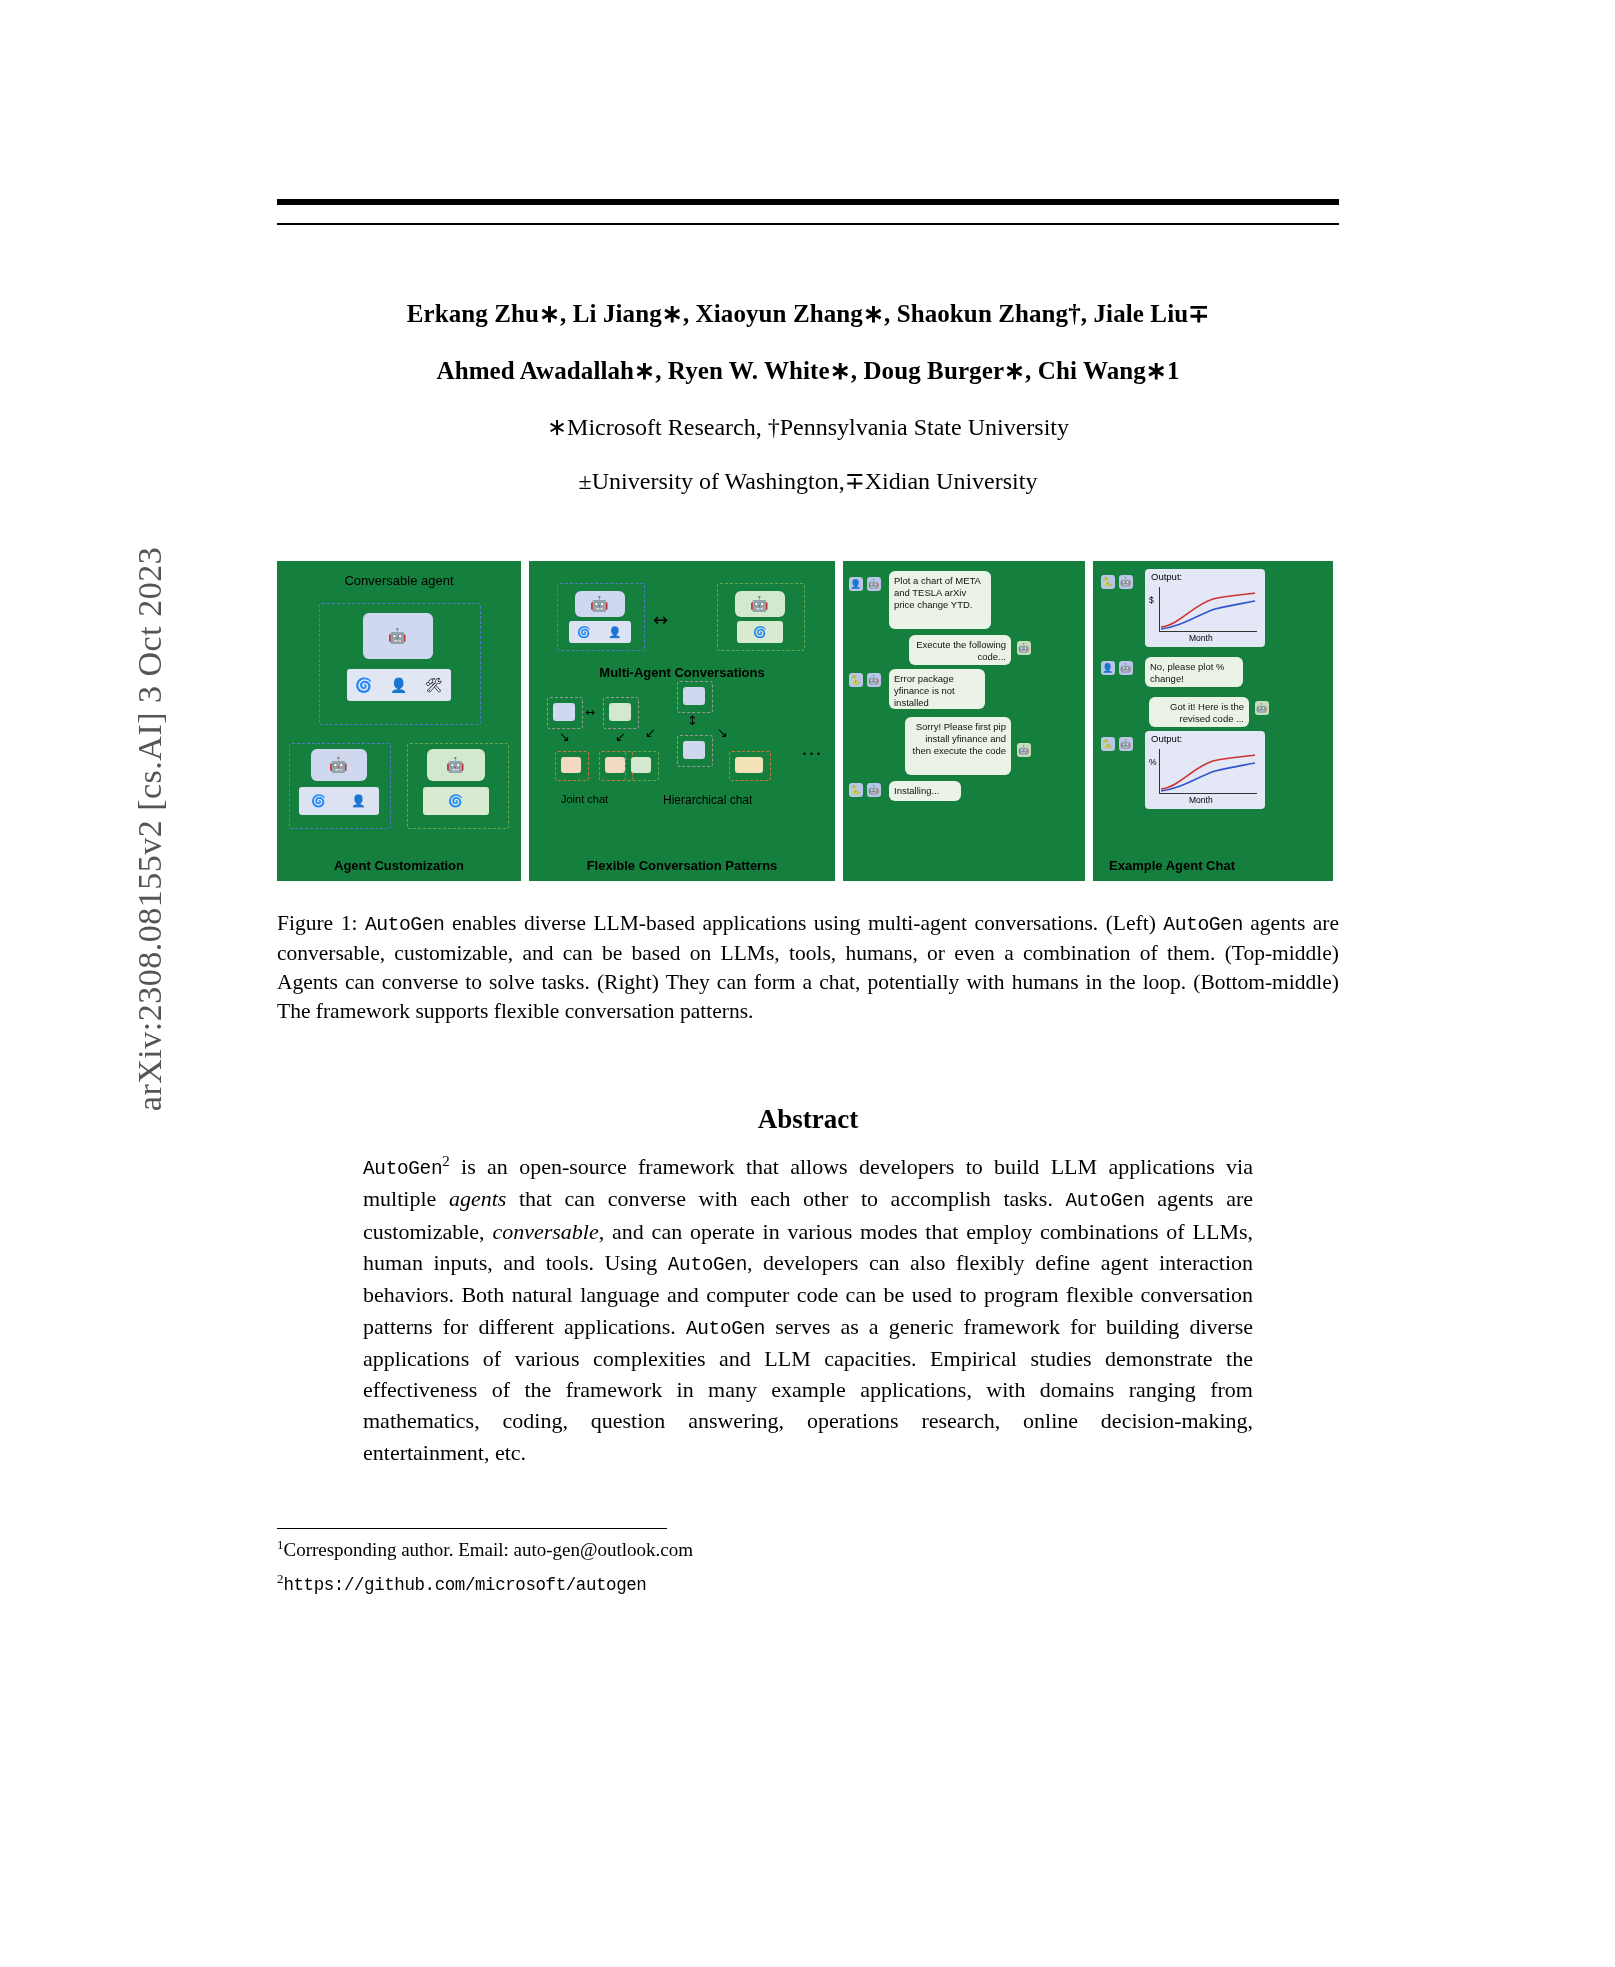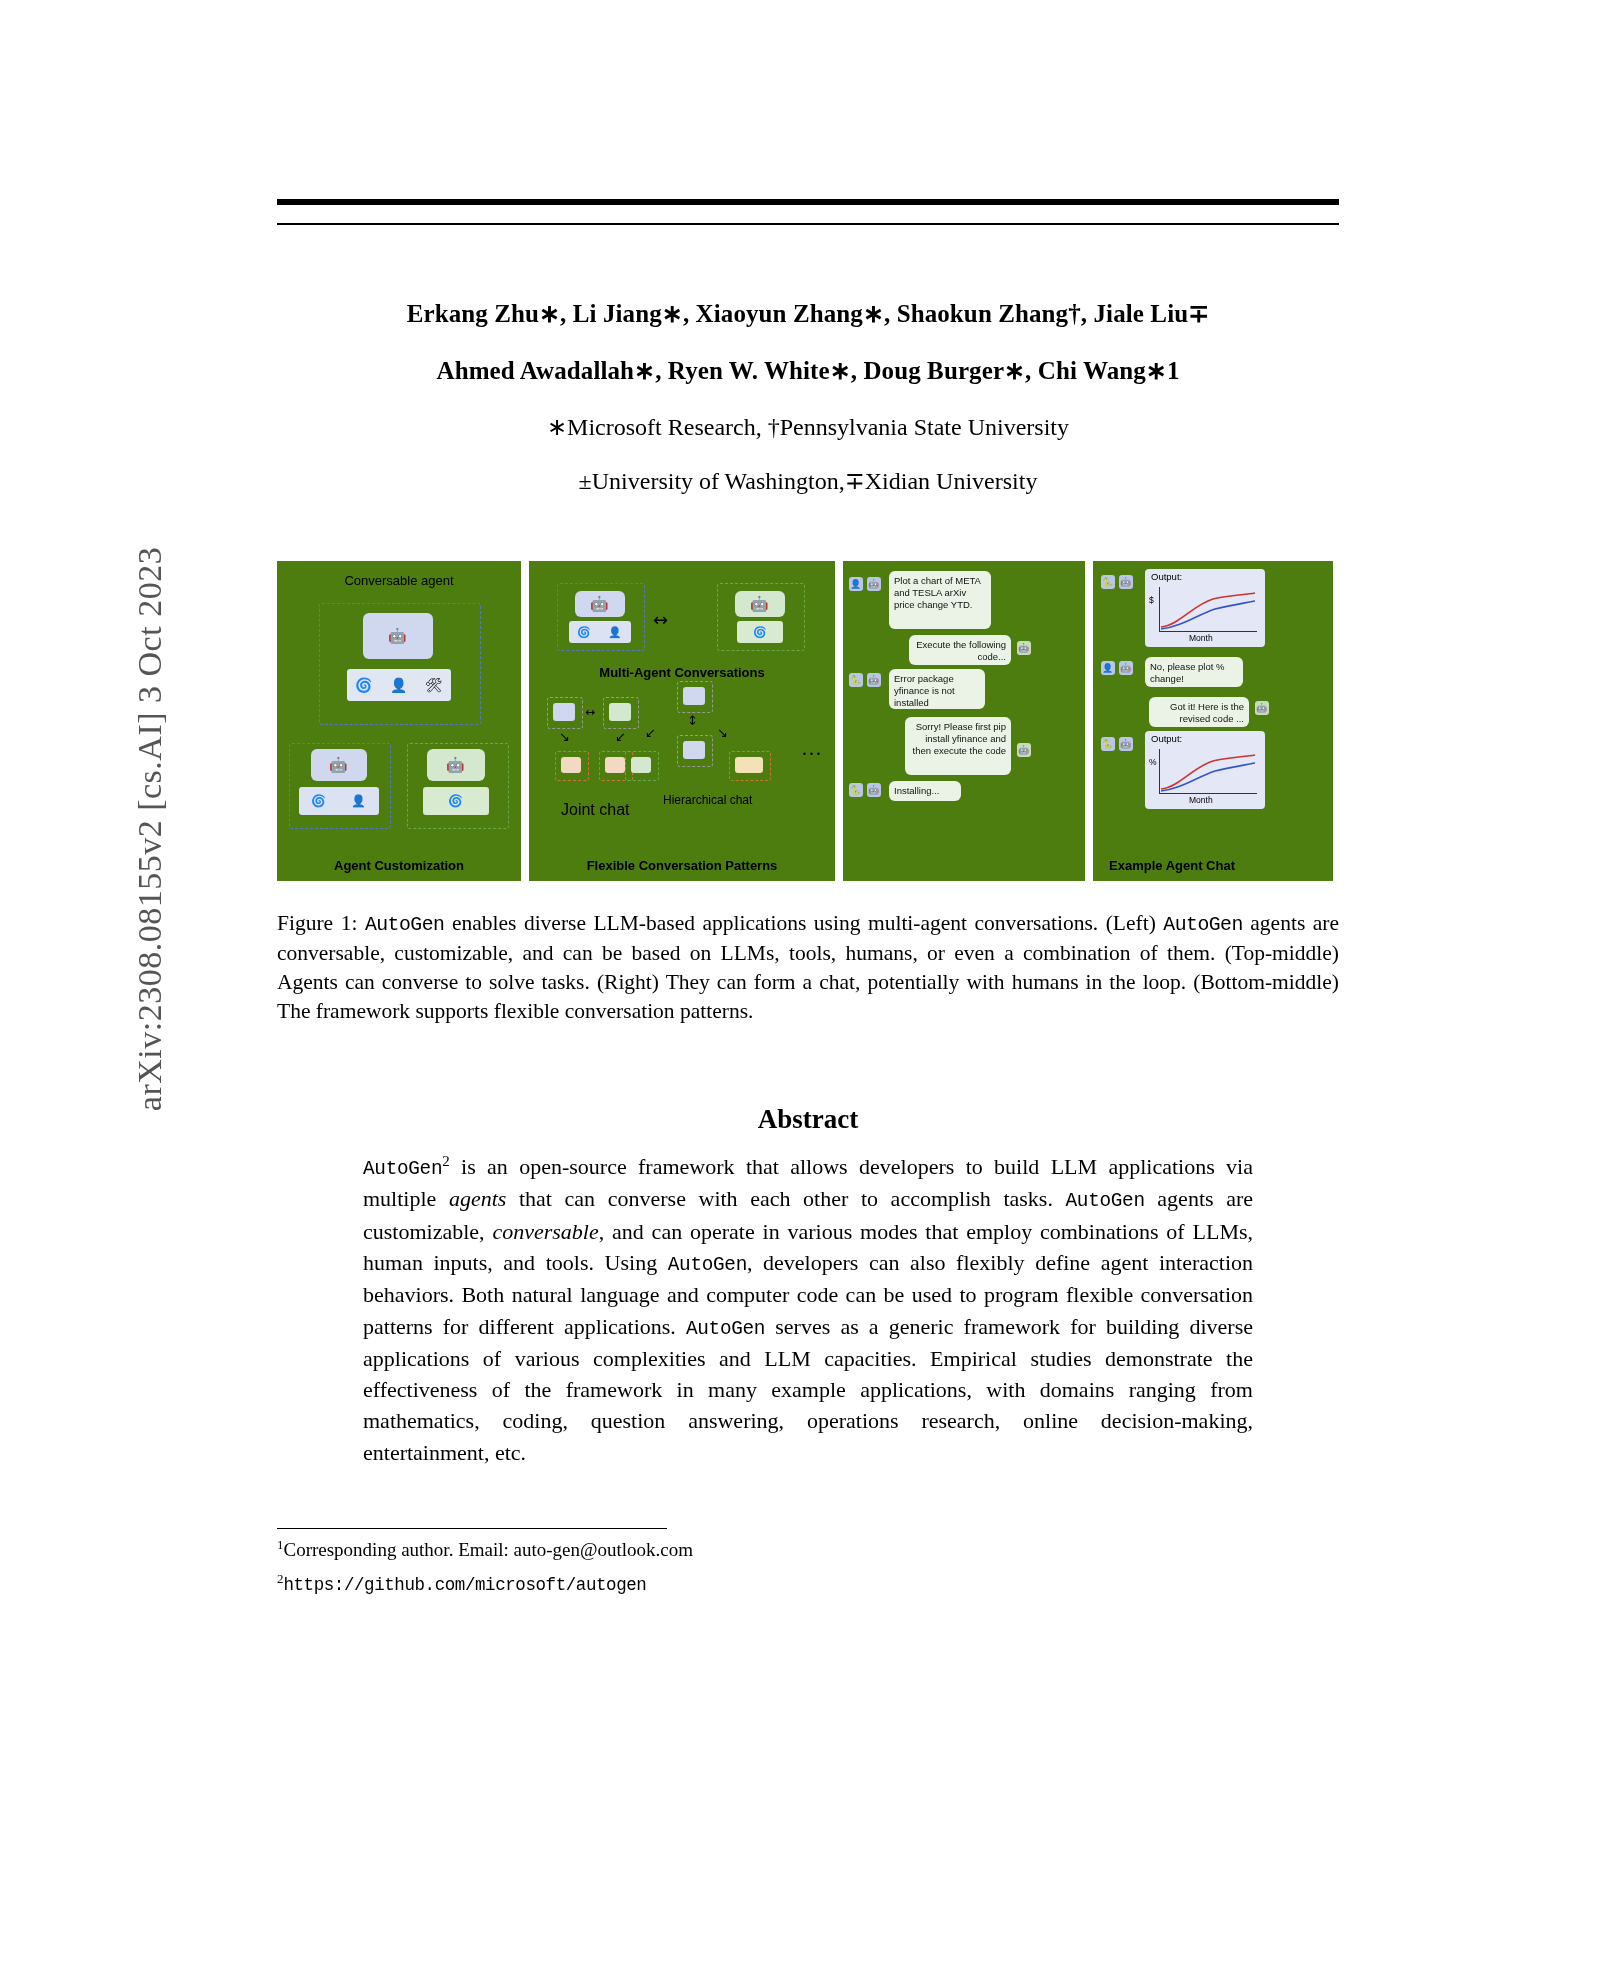--- a/index.html
+++ b/index.html
@@ -93,21 +93,21 @@
   
   .figure {
     margin-top: 66px;
     width: 1062px;
     height: 320px;
     position: relative;
     display: flex;
     gap: 8px;
   }
   .fig-panel {
-    background: #4d7c0f;
+    background: #15803d;
     position: relative;
   }
   .p1 { width: 244px; }
   .p2 { width: 306px; }
   .p3 { width: 242px; }
   .p4 { width: 240px; }
 
   .fig-cap-small {
     position: absolute;
     width: 100%;
@@ -329,21 +329,21 @@
         <div class="chip" style="left:154px; top:180px; width:22px; height:18px; background:#cfd8ef;"></div>
         <div style="position:absolute; left:116px; top:164px; font-size:13px;" class="arrow-sym">↙</div>
         <div style="position:absolute; left:188px; top:164px; font-size:13px;" class="arrow-sym">↘</div>
         <div class="dashed-green" style="left:96px; top:190px; width:32px; height:28px;"></div>
         <div class="chip" style="left:102px; top:196px; width:20px; height:16px; background:#d4e8cf;"></div>
         <div class="dashed-orange" style="left:200px; top:190px; width:40px; height:28px;"></div>
         <div class="chip" style="left:206px; top:196px; width:28px; height:16px; background:#f3e2b8;"></div>
 
         <div style="position:absolute; right:12px; top:176px; font-size:20px; letter-spacing:2px;">...</div>
 
-        <div style="position:absolute; left:32px; top:240px; font-family:'Liberation Sans',sans-serif; font-size:16px;">Joint chat</div>
+        <div style="position:absolute; left:32px; top:232px; font-family:'Liberation Sans',sans-serif; font-size:11px;">Joint chat</div>
         <div style="position:absolute; left:134px; top:232px; font-family:'Liberation Sans',sans-serif; font-size:12px;">Hierarchical chat</div>
 
         <div class="fig-cap-small" style="bottom:8px;">Flexible Conversation Patterns</div>
       </div>
 
       <div class="fig-panel p3">
         <div class="mini-avatar" style="left:6px; top:16px;">👤</div>
         <div class="mini-avatar" style="left:24px; top:16px;">🤖</div>
         <div class="bubble" style="left:46px; top:10px; width:102px; height:58px;">Plot a chart of META and TESLA arXiv price change YTD.</div>
 

